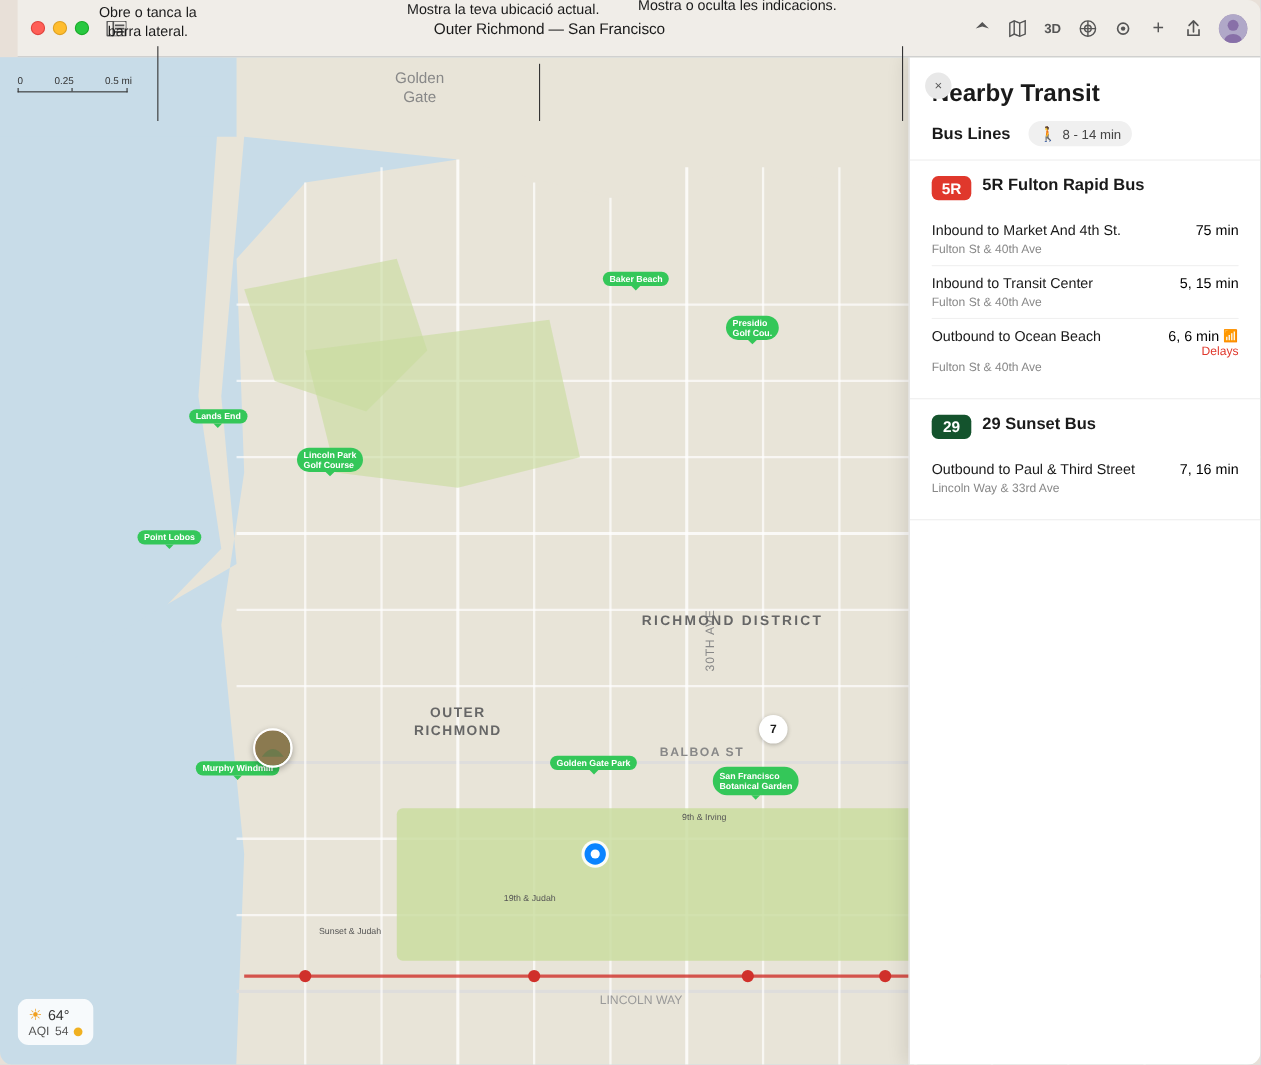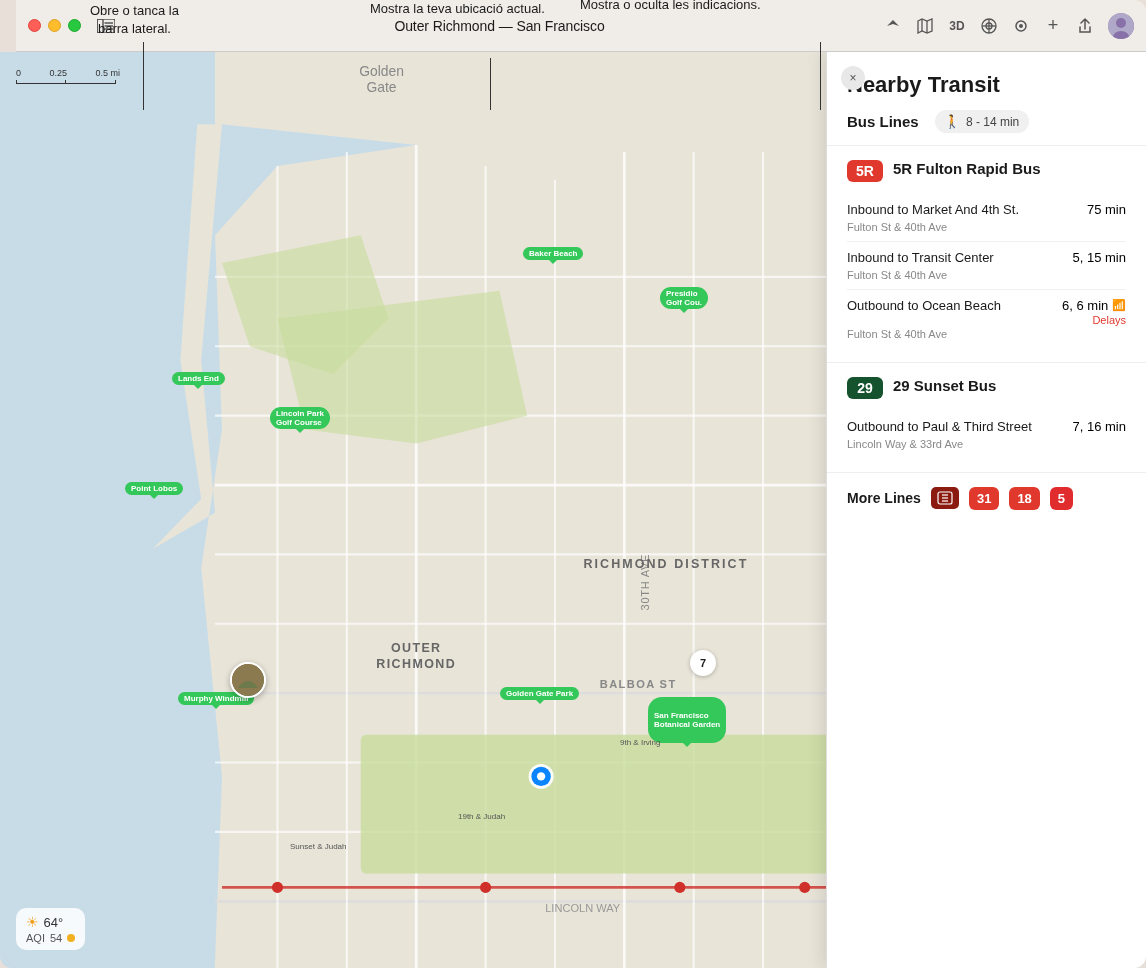--- a/index.html
+++ b/index.html
@@ -632,28 +632,28 @@
         <span>0.25</span>
         <span>0.5 mi</span>
       </div>
       <div class="scale-line">
         <div class="scale-ruler">
           <div class="scale-ruler-half"></div>
         </div>
       </div>
     </div>
 
-    <div class="poi-marker" style="left:523px; top:195px; font-size:8px; padding:2px 6px;">Baker Beach</div>
+    <div class="poi-marker" style="left:548px; top:195px; font-size:8px; padding:2px 6px;">Baker Beach</div>
     <div class="poi-marker" style="left:660px; top:235px; font-size:8px; padding:2px 6px;">Presidio<br>Golf Cou.</div>
     <div class="poi-marker" style="left:172px; top:320px; font-size:8px; padding:2px 6px;">Lands End</div>
     <div class="poi-marker" style="left:270px; top:355px; font-size:8px; padding:2px 6px;">Lincoln Park<br>Golf Course</div>
     <div class="poi-marker" style="left:125px; top:430px; font-size:8px; padding:2px 6px;">Point Lobos</div>
     <div class="poi-marker" style="left:178px; top:640px; font-size:8px; padding:2px 6px;">Murphy Windmill</div>
     <div class="poi-marker" style="left:500px; top:635px; font-size:8px; padding:2px 6px;">Golden Gate Park</div>
-    <div class="poi-marker" style="left:648px; top:645px; font-size:8px; padding:14px 6px;">San Francisco<br>Botanical Garden</div>
+    <div class="poi-marker" style="left:648px; top:645px; font-size:8px; padding:4px 6px;">San Francisco<br>Botanical Garden</div>
 
     <div style="position:absolute; left:620px; top:686px; font-size:8px; color:#555; white-space:nowrap;">9th &amp; Irving</div>
     <div style="position:absolute; left:458px; top:760px; font-size:8px; color:#555; white-space:nowrap;">19th &amp; Judah</div>
     <div style="position:absolute; left:290px; top:790px; font-size:8px; color:#555; white-space:nowrap;">Sunset &amp; Judah</div>
 
     <div class="photo-marker" style="left:230px; top:610px;">
       <svg width="32" height="32" viewBox="0 0 32 32">
         <circle cx="16" cy="16" r="16" fill="#8B7A50"></circle>
         <path d="M 6 24 Q 16 10 26 24 Z" fill="#5a7a4a" opacity="0.6"></path>
       </svg>
@@ -744,31 +744,17 @@
 
         <div class="bus-stop-row">
           <div class="bus-stop-main">
             <div class="bus-stop-direction">Outbound to Paul &amp; Third Street</div>
             <div class="bus-stop-time">7, 16 min</div>
           </div>
           <div class="bus-stop-location">Lincoln Way &amp; 33rd Ave</div>
         </div>
       </div>
 
-      <div class="more-lines-section">
-        <span class="more-lines-label">More Lines</span>
-        <div style="width:28px; height:22px; background:#8b1a10; border-radius:5px; display:flex; align-items:center; justify-content:center; cursor:pointer;">
-          <svg width="16" height="14" viewBox="0 0 16 14">
-            <rect x="1" y="1" width="14" height="12" rx="2" fill="none" stroke="white" stroke-width="1.2"></rect>
-            <line x1="5" y1="4" x2="11" y2="4" stroke="white" stroke-width="1.2"></line>
-            <line x1="5" y1="7" x2="11" y2="7" stroke="white" stroke-width="1.2"></line>
-            <line x1="5" y1="10" x2="11" y2="10" stroke="white" stroke-width="1.2"></line>
-          </svg>
-        </div>
-        <div class="more-line-badge mlb-red">31</div>
-        <div class="more-line-badge mlb-red">18</div>
-        <div class="more-line-badge mlb-bright-red">5</div>
-      </div>
     </div>
 
   </div>
 
 </div>
 
 </body></html>

